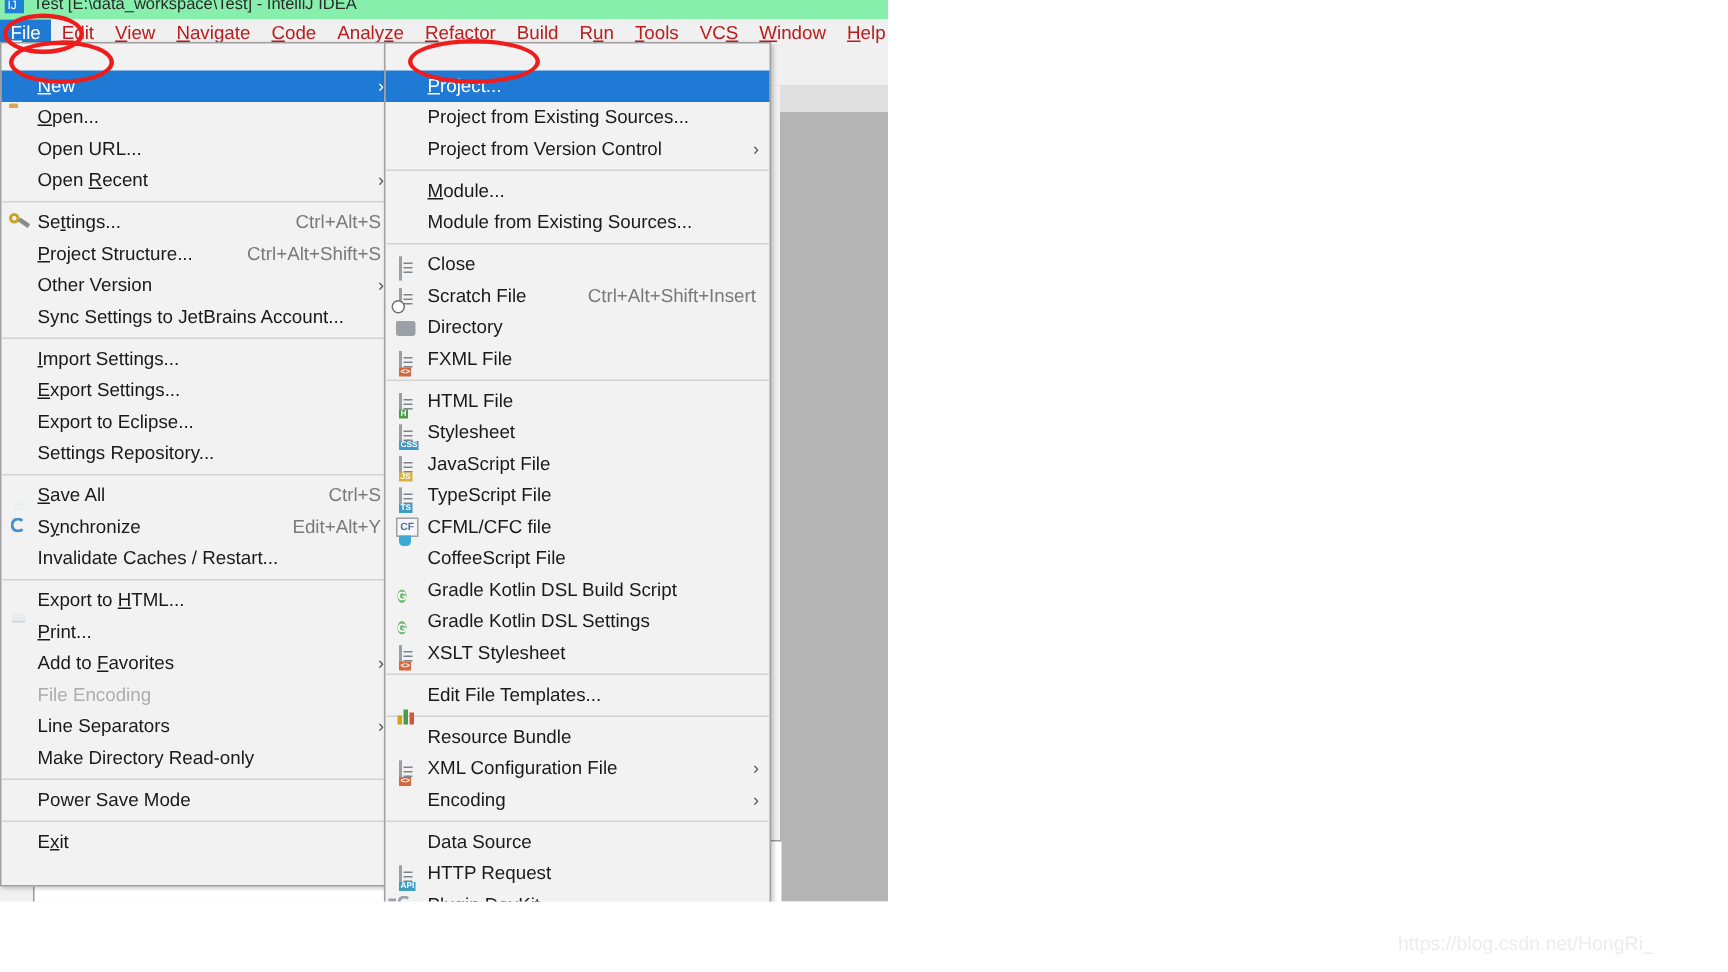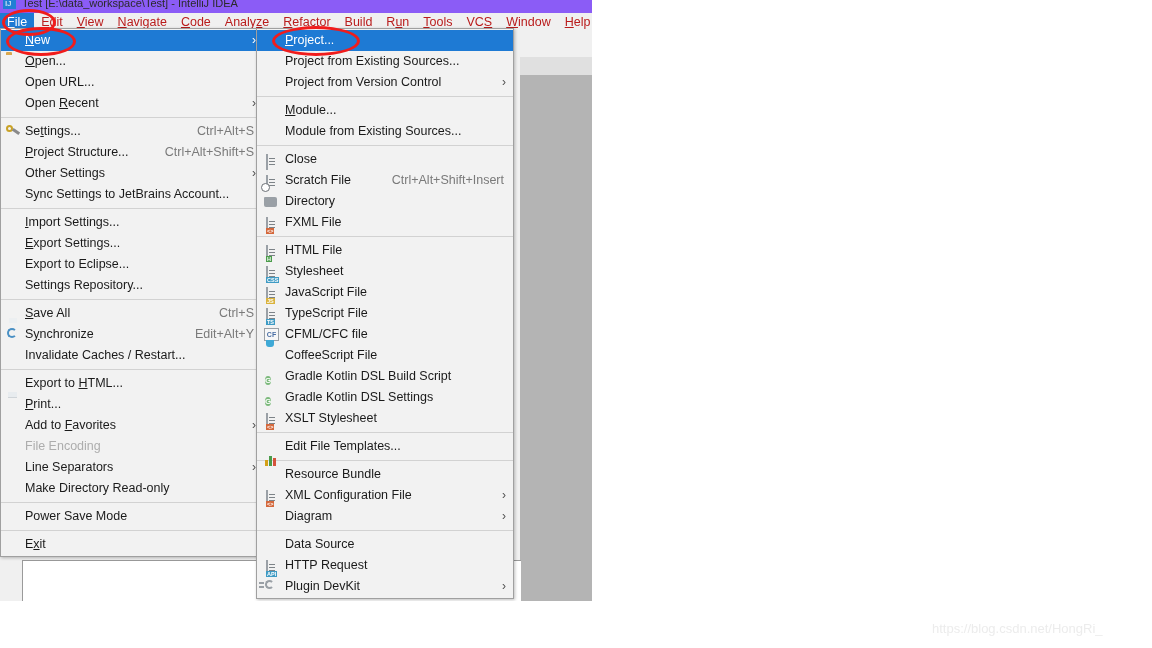--- a/index.html
+++ b/index.html
@@ -13,21 +13,21 @@
     position:relative;
   }
   
   #ide{
     position:absolute;left:0;top:0;width:592px;height:601px;
     background:#f0f0f0;
     overflow:hidden;
   }
   #titlebar{
     position:absolute;left:0;top:0;width:592px;height:13px;
-    background:#8b5cf6;
+    background:#86efac;
     overflow:hidden;
     white-space:nowrap;
   }
   #titlebar .ttxt{
     position:absolute;left:22px;top:-3px;
     font-size:11px;color:#2a2a2a;
   }
   #titlebar .tlogo{
     position:absolute;left:3px;top:-4px;width:13px;height:13px;
   }
@@ -71,21 +71,21 @@
   #ws-strip{
     position:absolute;left:0;top:560px;width:22px;height:41px;background:#f0f0f0;
   }
 
   
   .menu{
     position:absolute;
     background:#f2f2f2;
     border:1px solid #a0a0a0;
     box-shadow:1px 1px 3px rgba(0,0,0,.25);
-    padding:1px 0;
+    padding:18px 0;
   }
   #file-menu{left:0;top:28px;width:262px;}
   #new-menu{left:256px;top:28px;width:256px;}
 
   .mi{
     position:relative;
     height:21px;
     line-height:21px;
     white-space:nowrap;
     font-size:12.5px;
@@ -321,21 +321,21 @@
         <span class="ico"><span class="wrench"></span></span>
         <span class="lbl">Se<u>t</u>tings...</span>
         <span class="acc">Ctrl+Alt+S</span>
       </div>
       <div class="mi">
         <span class="ico"><span class="grid4"></span></span>
         <span class="lbl"><u>P</u>roject Structure...</span>
         <span class="acc">Ctrl+Alt+Shift+S</span>
       </div>
       <div class="mi">
-        <span class="lbl">Other Settings</span>
+        <span class="lbl">Other Version</span>
         <span class="arrow">›</span>
       </div>
       <div class="mi">
         <span class="lbl">Sync Settings to JetBrains Account...</span>
       </div>
       <div class="sep"></div>
       <div class="mi">
         <span class="lbl"><u>I</u>mport Settings...</span>
       </div>
       <div class="mi">
@@ -477,21 +477,21 @@
       <div class="mi">
         <span class="ico"><span class="bars"><i></i><i></i><i></i></span></span>
         <span class="lbl">Resource Bundle</span>
       </div>
       <div class="mi">
         <span class="ico"><span class="doc"><span class="lines"></span><span class="tag" style="background:#d4683c">&lt;&gt;</span></span></span>
         <span class="lbl">XML Configuration File</span>
         <span class="arrow">›</span>
       </div>
       <div class="mi">
-        <span class="lbl">Diagram</span>
+        <span class="lbl">Encoding</span>
         <span class="arrow">›</span>
       </div>
       <div class="sep"></div>
       <div class="mi">
         <span class="ico"><span class="db"></span></span>
         <span class="lbl">Data Source</span>
       </div>
       <div class="mi">
         <span class="ico"><span class="doc"><span class="lines"></span><span class="tag" style="background:#3f9bc4">API</span></span></span>
         <span class="lbl">HTTP Request</span>

